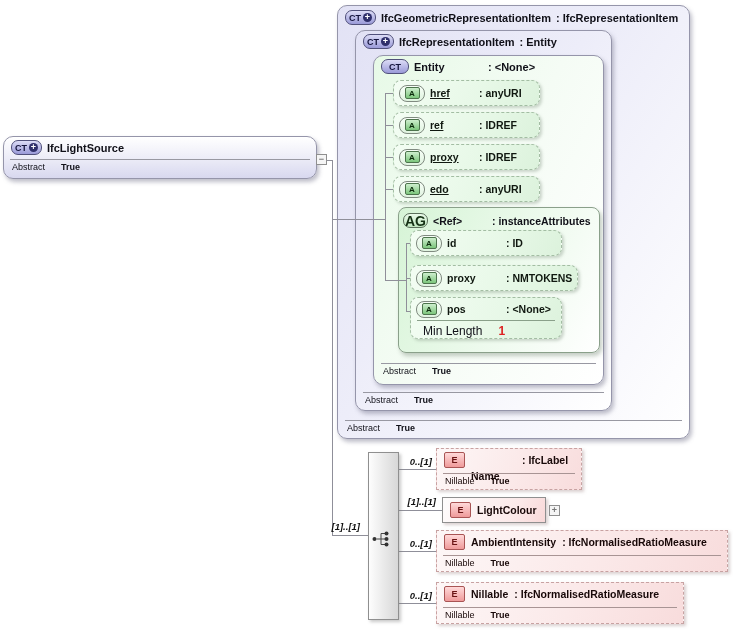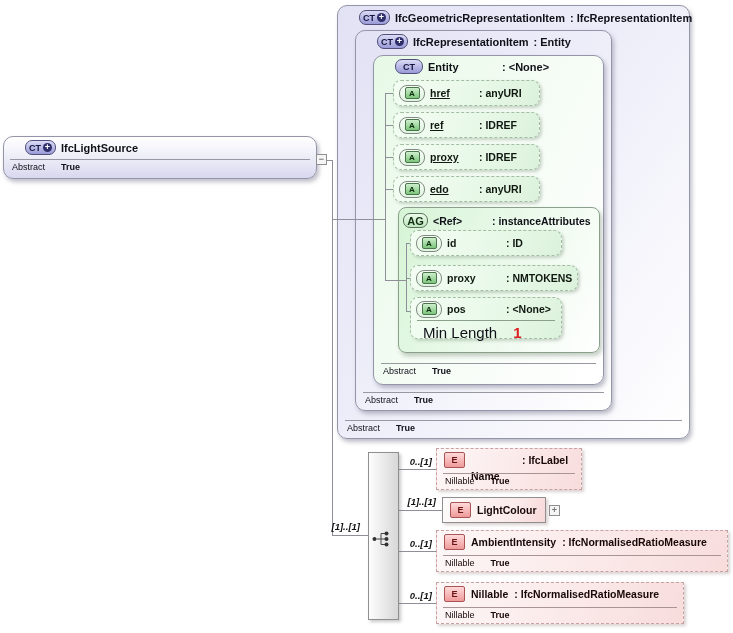--- a/index.html
+++ b/index.html
@@ -11,21 +11,21 @@
   .hline{height:1px;}
   .vline{width:1px;}
 
   
   .ct-box{position:absolute;border:1px solid #9595aa;border-radius:10px;
           background:linear-gradient(125deg,#e2e2f5 0%,#ededf9 45%,#ffffff 100%);
           box-shadow:2px 3px 4px rgba(110,110,135,.45);z-index:1;}
   .entity-box{background:linear-gradient(115deg,#e7f9e7 0%,#f5fcf5 50%,#ffffff 100%);}
   .left-box{background:linear-gradient(180deg,#ffffff 0%,#ebebf7 55%,#d8d8ef 100%);}
   .ct-header{position:absolute;left:0;right:0;display:flex;align-items:center;gap:5px;
-             padding-left:21px;font-size:11px;font-weight:bold;white-space:nowrap;}
+             padding-left:7px;font-size:11px;font-weight:bold;white-space:nowrap;}
   .ct-badge{display:inline-flex;align-items:center;justify-content:center;gap:2px;
             min-width:20px;height:13px;padding:0 3px;border:1px solid #50507a;border-radius:7px;
             background:linear-gradient(180deg,#dcdcf6,#9a9ad8);
             font-size:9px;font-weight:bold;color:#14143c;flex:none;}
   .plus-circle{width:9px;height:9px;border-radius:50%;background:#2e2e6a;color:#ffffff;
                font-size:9px;line-height:9px;display:inline-flex;align-items:center;
                justify-content:center;font-weight:bold;}
   .divider{position:absolute;height:1px;background:#9898a2;}
   .facet-row{position:absolute;display:flex;align-items:center;font-size:9px;white-space:nowrap;}
   .facet-label{font-weight:normal;}
@@ -54,21 +54,21 @@
 
   
   .ag-box{position:absolute;border:1px solid #8aa08a;border-radius:8px;
           background:linear-gradient(115deg,#d6f4d6 0%,#edfaed 55%,#ffffff 100%);
           box-shadow:2px 3px 4px rgba(110,130,110,.4);z-index:4;}
   .ag-header{position:absolute;top:5px;left:4px;display:flex;align-items:center;gap:5px;
              font-size:10.5px;font-weight:bold;white-space:nowrap;}
   .ag-badge{display:inline-flex;align-items:center;justify-content:center;width:23px;height:13px;
             border:1px solid #5c705c;border-radius:7px;
             background:linear-gradient(180deg,#eafbea,#bfe6bf);
-            font-size:11px;font-weight:bold;color:#143014;flex:none;}
+            font-size:14px;font-weight:bold;color:#143014;flex:none;}
 
   
   .el-box{position:absolute;border:1px dashed #c8a2a2;
           background:linear-gradient(115deg,#fdf7f7 0%,#fbe9e9 55%,#f8dcdc 100%);
           box-shadow:2px 2px 3px rgba(150,120,120,.35);z-index:10;color:#180808;box-sizing:border-box;}
   .el-solid{border:1px solid #8f8f8f;
             background:linear-gradient(115deg,#fefcfc 0%,#fbe9e9 70%,#f8d8d8 100%);}
   .el-header{height:22px;display:flex;align-items:center;gap:6px;padding:0 7px;
              font-size:10.5px;font-weight:bold;white-space:nowrap;}
   .e-badge{display:inline-flex;align-items:center;justify-content:center;width:19px;height:14px;
@@ -83,21 +83,21 @@
            box-shadow:2px 2px 3px rgba(120,120,120,.4);z-index:10;}
 
   .card-label{position:absolute;font-size:9.5px;font-style:italic;font-weight:bold;
               color:#101010;text-align:right;z-index:6;white-space:nowrap;}
 
   .expander{position:absolute;width:11px;height:11px;border:1px solid #8f8f8f;background:#f5f5f5;
             color:#777;font-size:9px;line-height:9px;display:flex;align-items:center;
             justify-content:center;z-index:11;box-sizing:border-box;font-weight:bold;}
 
   .red{color:#dd2222;}
-  .min-facet{position:absolute;display:flex;align-items:center;font-size:15px;white-space:nowrap;}
+  .min-facet{position:absolute;display:flex;align-items:center;font-size:12px;white-space:nowrap;}
 </style>
 </head>
 <body>
 
 <div id="canvas">
 
   <div class="ct-box" style="left:337px;top:5px;width:351px;height:432px;">
     <div class="ct-header" style="top:4px;">
       <span class="ct-badge">
           <span>CT</span>

